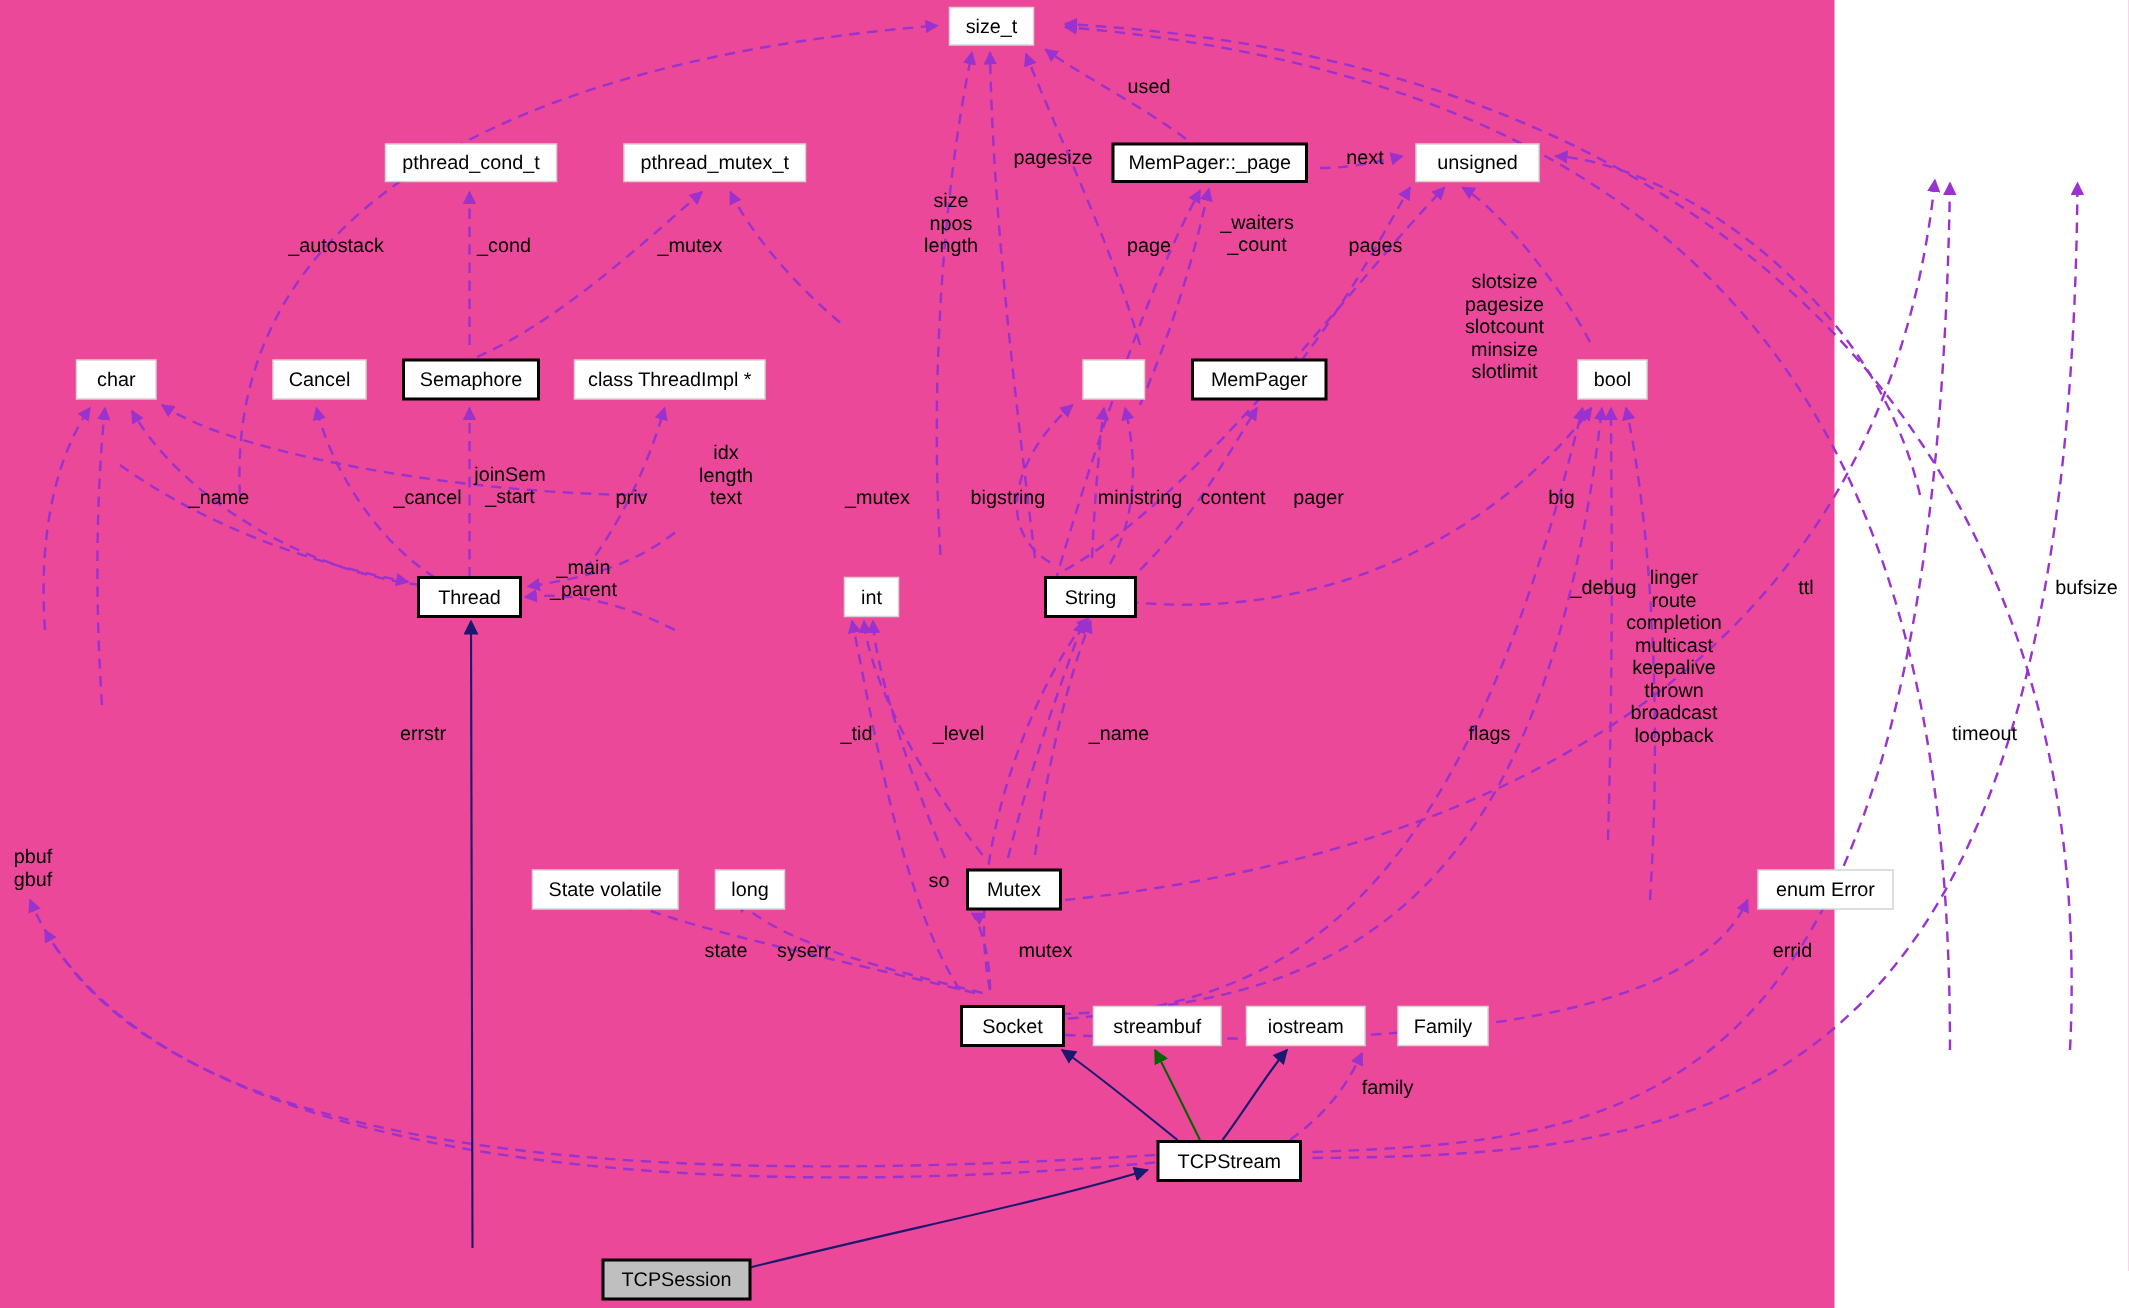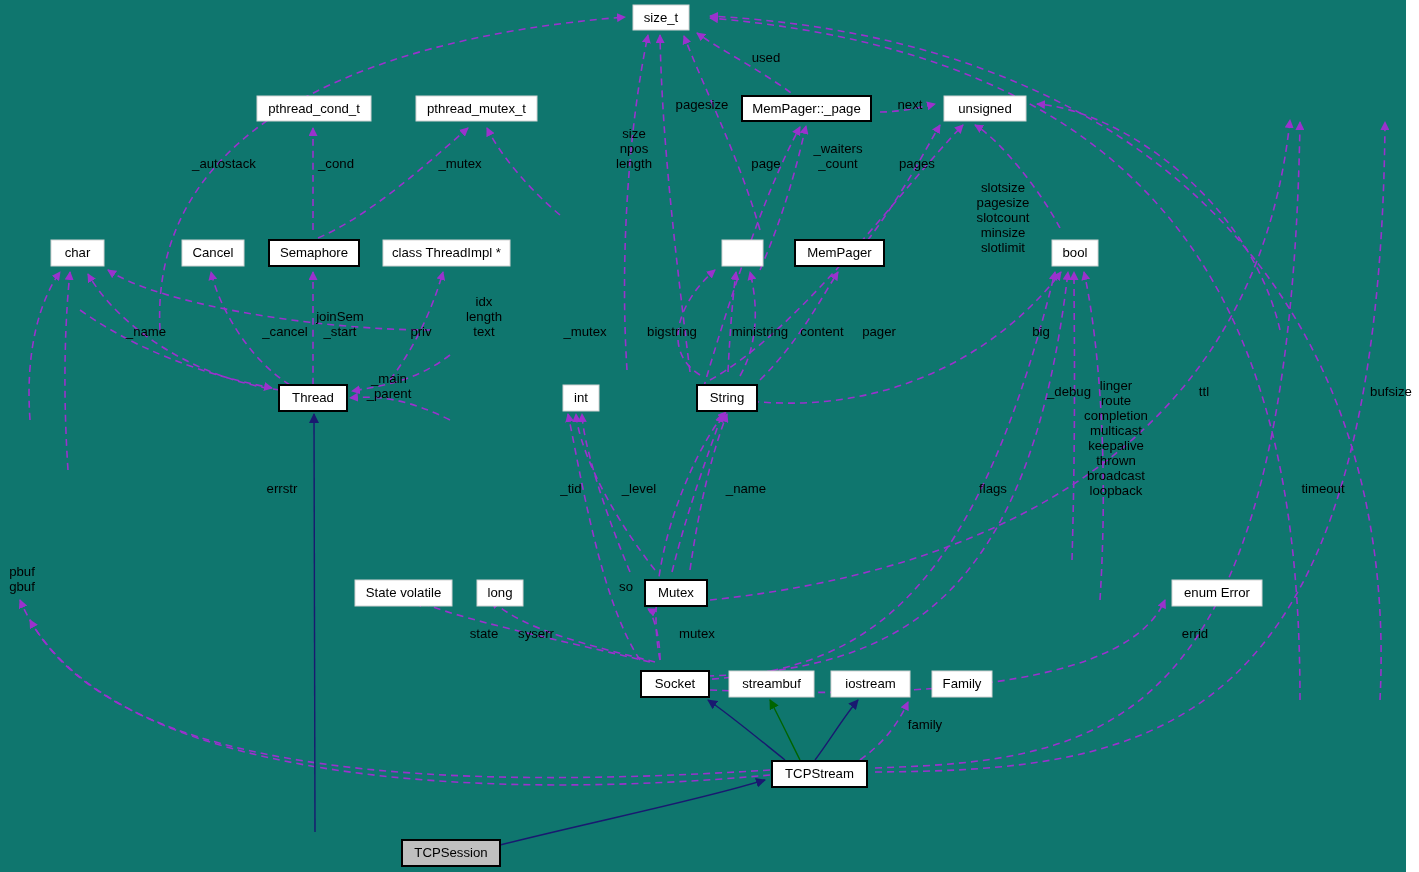--- a/index.html
+++ b/index.html
@@ -1,18 +1,18 @@
 <!DOCTYPE html>
 <html><head>
 <meta charset="utf-8">
 <style>
   html,body{margin:0;padding:0;background:#ffffff;}
   body{width:1419px;height:872px;overflow:hidden;
        font-family:"Liberation Sans","DejaVu Sans",sans-serif;}
-  #diagram-root{position:relative;width:1406px;height:872px;background:#0f766e;}
+  #diagram-root{position:relative;width:1223px;height:872px;background:#ec4899;}
   svg#graph{position:absolute;left:0;top:0;width:1419px;height:872px;}
   .node-label{font-family:"Liberation Sans","DejaVu Sans",sans-serif;
               font-size:13.2px;fill:#000000;text-anchor:middle;dominant-baseline:middle;}
   .edge-label{font-family:"Liberation Sans","DejaVu Sans",sans-serif;
               font-size:13.2px;fill:#000000;text-anchor:middle;}
   .node-box{}
   .node-box.plain{fill:#ffffff;stroke:#d3d3d3;stroke-width:1;}
   .node-box.thick{fill:#ffffff;stroke:#000000;stroke-width:2;}
   .node-box.current{fill:#bfbfbf;stroke:#000000;stroke-width:2;}
   .usage-edge{fill:none;stroke:#9a32cd;stroke-width:1.6;stroke-dasharray:7,5;}

